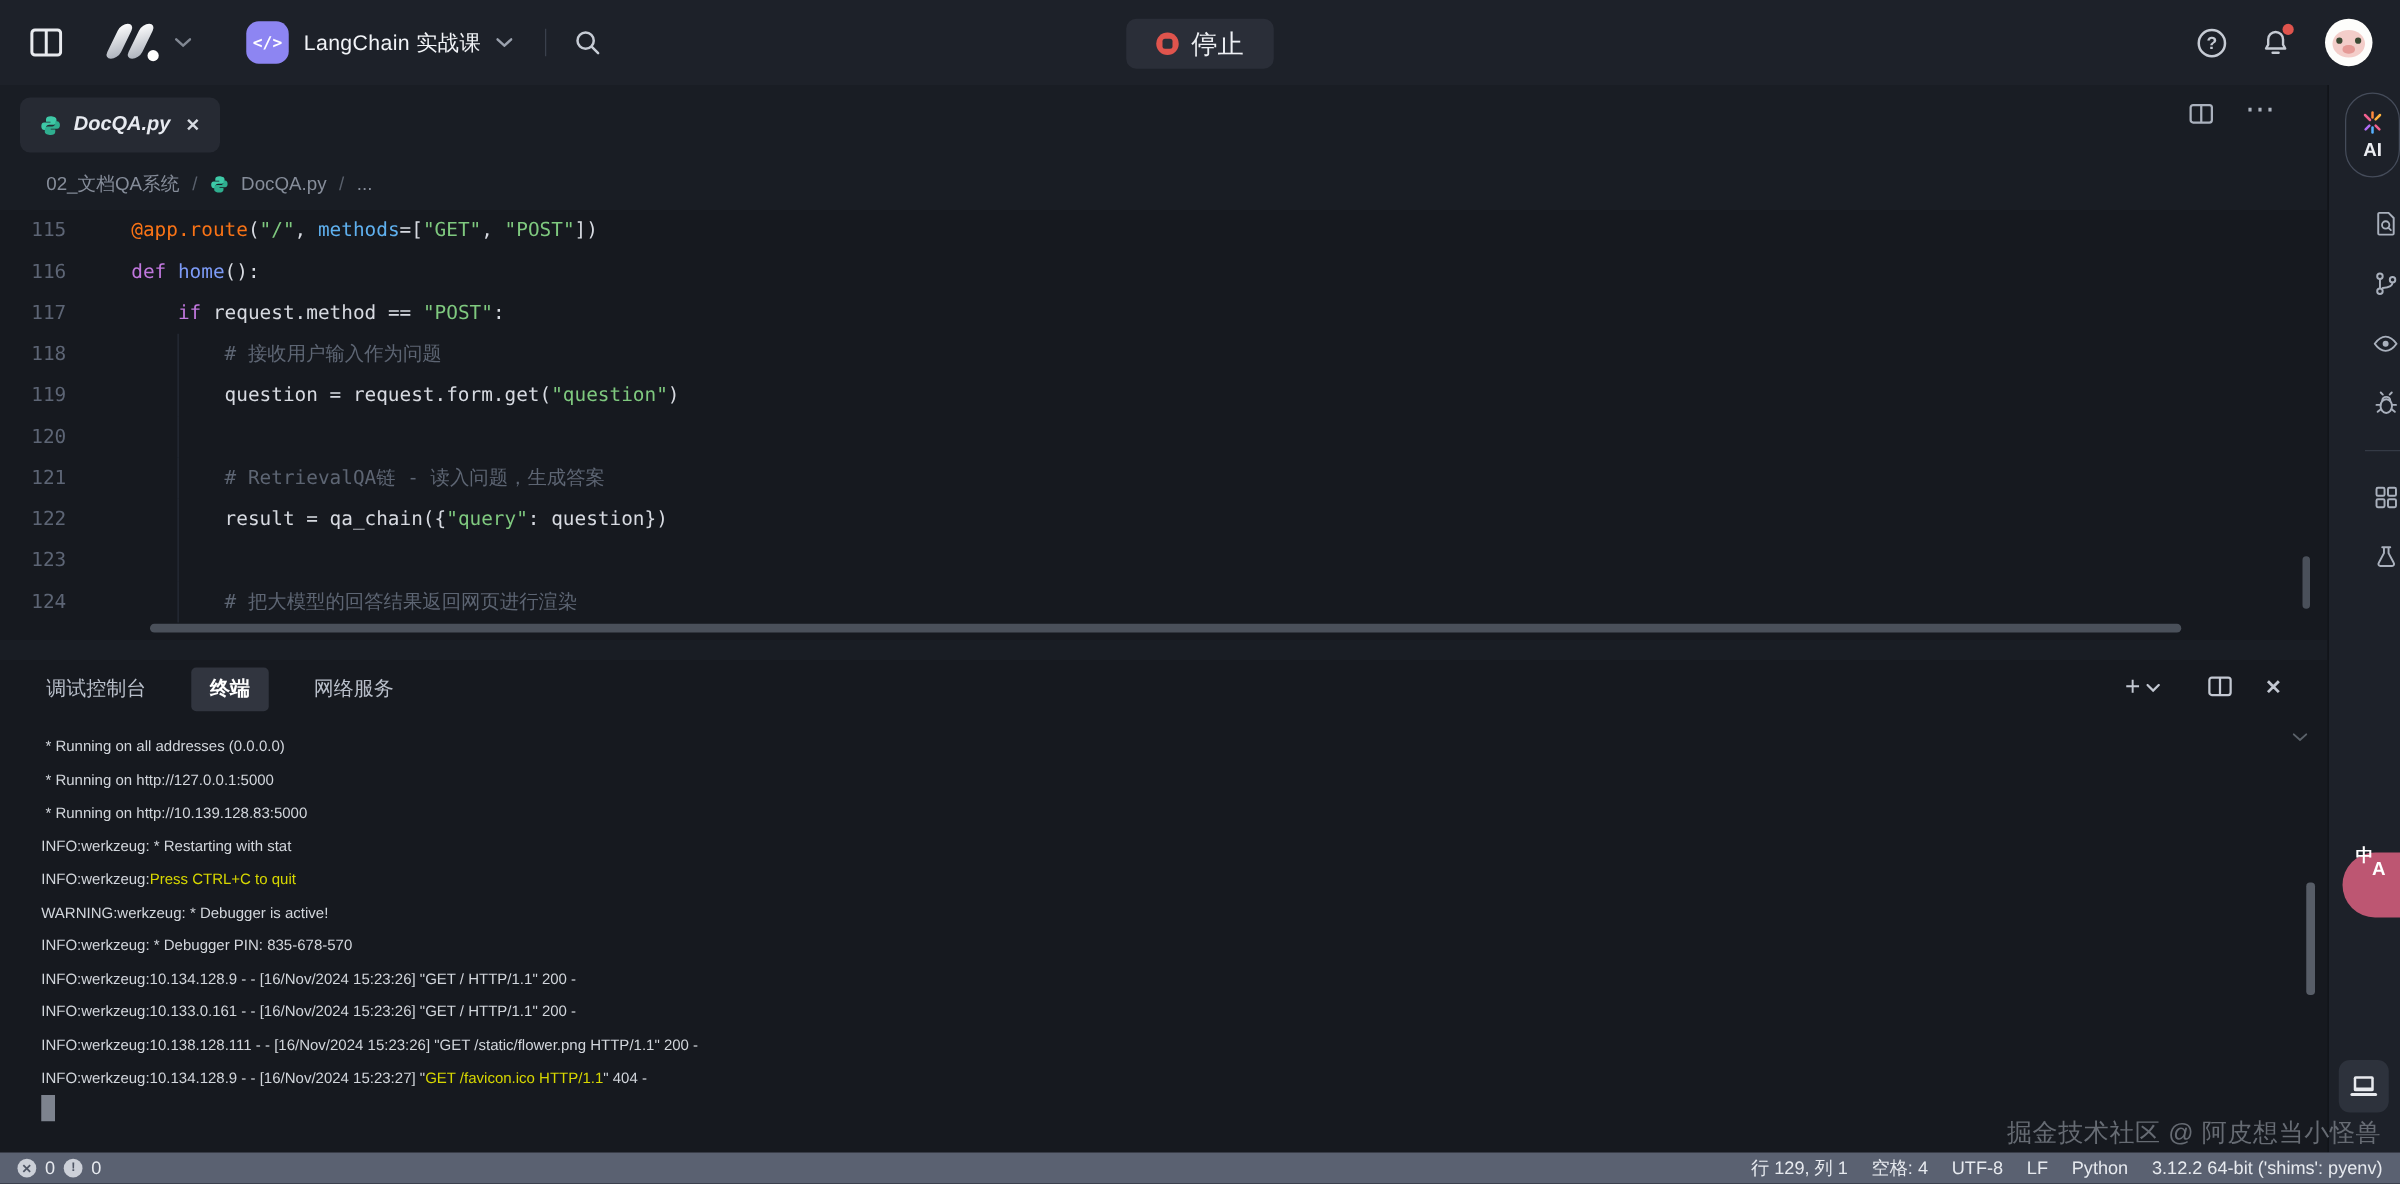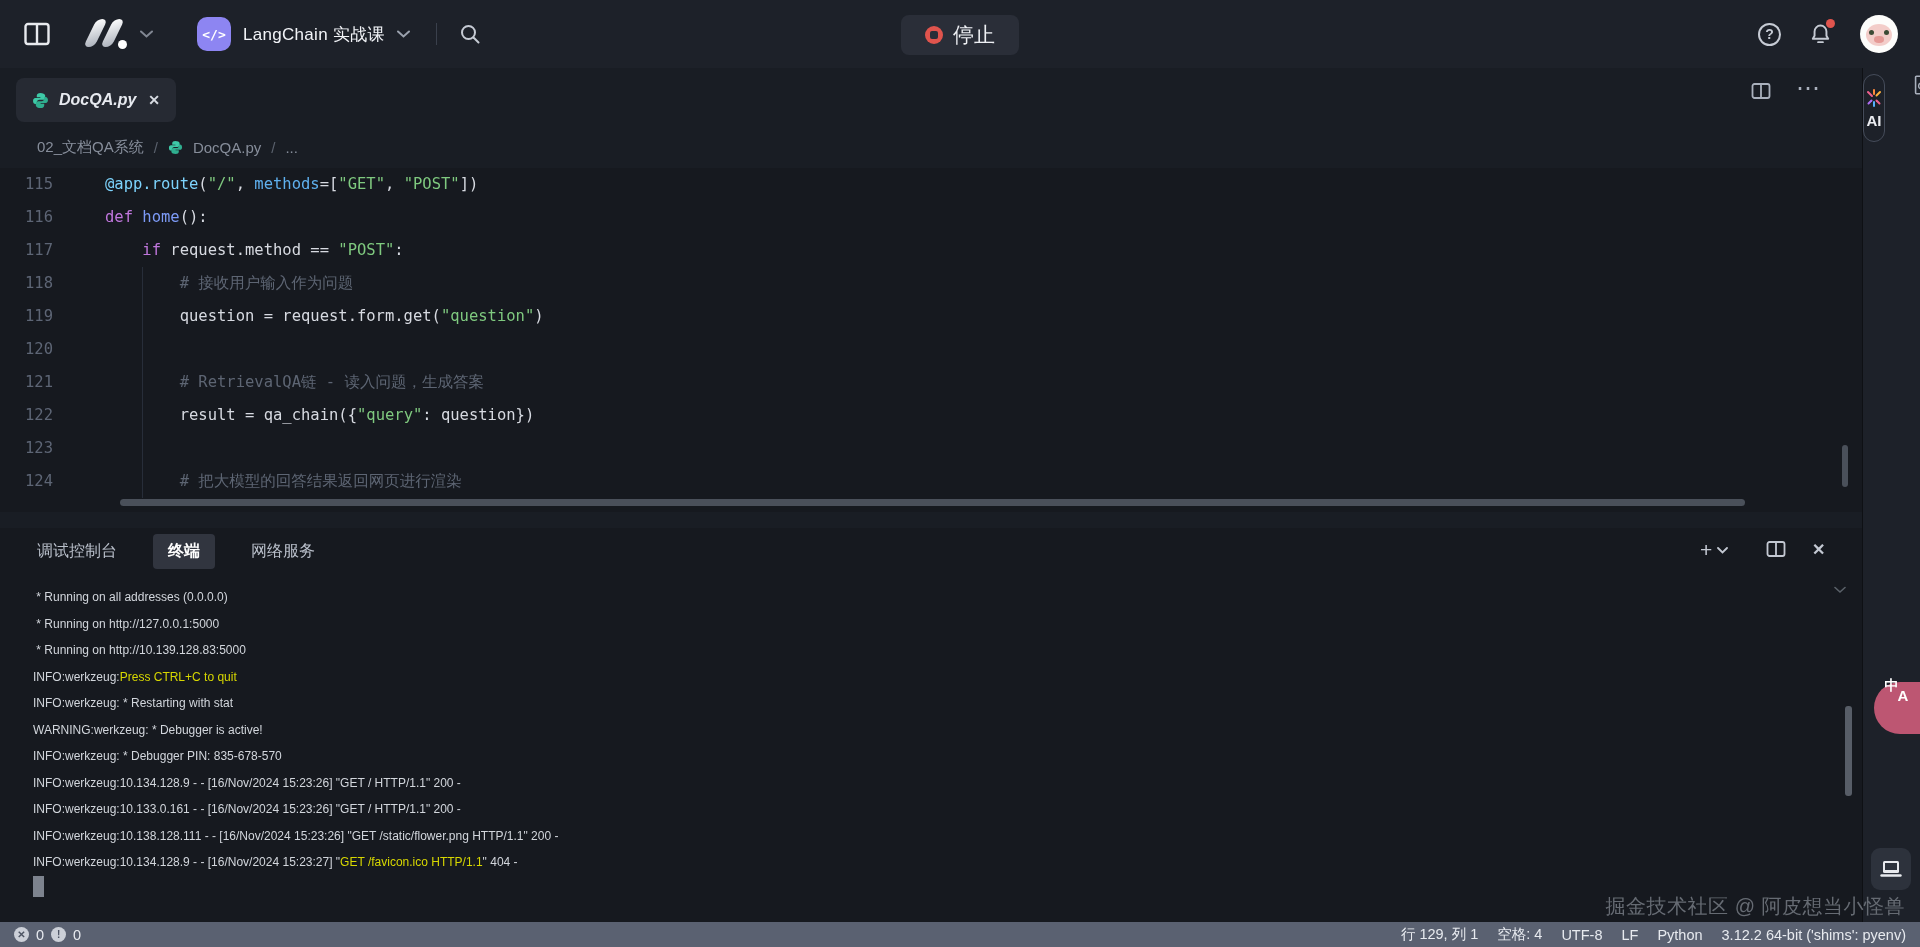--- a/index.html
+++ b/index.html
@@ -53,21 +53,21 @@
   .more-ic{font-size:24px;letter-spacing:1px;line-height:20px}
   .breadcrumb{height:42px;display:flex;align-items:center;gap:10px;padding-left:37px;
               font-size:15px;color:#868d9a}
   .breadcrumb .crumb{cursor:pointer}
   .bc-sep{color:#5a616d}
   .code-area{position:relative;height:344px;background:#16191f;overflow:hidden;cursor:text}
   .code-line{display:flex;height:33px;line-height:33px;font-family:"DejaVu Sans Mono",monospace;font-size:15.5px}
   .code-line .ln{width:92px;padding-right:14px;text-align:center;color:#5d6575;flex:none}
   .code-line .ct{flex:1;position:relative;padding-left:13px;white-space:pre;color:#d7dae1}
   .guide{position:absolute;left:50px;top:0;bottom:0;width:1px;background:#272d39}
-  .tk-decorator{color:#7dd3fc}
+  .tk-decorator{color:#f97316}
   .tk-kw{color:#c077dd}
   .tk-fn{color:#7d9bf7}
   .tk-str{color:#7fc97f}
   .tk-param{color:#5fb0ee}
   .tk-comment{color:#5d6573}
   .tk-plain{color:#d7dae1}
   .hscroll{position:absolute;left:120px;bottom:6px;width:1625px;height:7px;border-radius:4px;background:#4a505a;cursor:pointer}
   .vscroll-code{position:absolute;right:14px;top:277px;width:6px;height:42px;border-radius:3px;background:#4a505a;cursor:pointer}
 
   
@@ -94,21 +94,21 @@
   .statusbar{position:absolute;left:0;bottom:0;width:1920px;height:25px;background:#5a6171;z-index:7;
              display:flex;align-items:center;padding:0 14px;font-size:14.5px;color:#e7eaef}
   .sb-left{display:flex;align-items:center;gap:7px}
   .sb-ic{width:15px;height:15px;border-radius:50%;background:#ccd0d8;color:#4e5564;font-size:10px;
          font-weight:bold;display:flex;align-items:center;justify-content:center}
   .sb-right{margin-left:auto;display:flex;align-items:center;gap:19px}
   .sb-item{cursor:pointer;white-space:nowrap}
 
   
   .activitybar{position:absolute;right:0;top:68px;bottom:25px;width:58px;background:#1d2129;
-               border-left:1px solid #0e1014;display:flex;flex-direction:row;align-items:flex-start;
+               border-left:1px solid #0e1014;display:flex;flex-direction:column;align-items:flex-end;
                padding-top:6px;gap:26px}
   .ai-pill{width:44px;height:68px;border:1px solid #454c5a;border-radius:22px;display:flex;
            flex-direction:column;align-items:center;justify-content:center;gap:4px;cursor:pointer}
   .ai-lb{font-size:15px;font-weight:bold;color:#eceef2}
   .ab-ic{cursor:pointer}
   .ab-div{width:28px;height:1px;background:#343a45}
   .translate-badge{position:absolute;right:0;top:682px;width:46px;height:52px;background:#bd5672;
                    border-radius:26px 0 0 26px;z-index:6;color:#fff;cursor:pointer;
                    display:flex;justify-content:center}
   .tr-cn{font-size:14px;font-weight:bold;position:relative;top:-6px}
@@ -272,22 +272,22 @@
           <line x1="10" y1="2" x2="10" y2="16" stroke="#c3c8d2" stroke-width="1.8"></line>
         </svg>
       </span>
       <span class="ph-ic pclose" style="left:1812px">✕</span>
     </div>
 
     <div class="term" id="terminal">
         <div class="term-line"><span class="tm-p"> * Running on all addresses (0.0.0.0)</span></div>
         <div class="term-line"><span class="tm-p"> * Running on http://127.0.0.1:5000</span></div>
         <div class="term-line"><span class="tm-p"> * Running on http://10.139.128.83:5000</span></div>
+        <div class="term-line"><span class="tm-p">INFO:werkzeug: * Restarting with stat</span></div>
         <div class="term-line"><span class="tm-p">INFO:werkzeug:</span><span class="tm-y">Press CTRL+C to quit</span></div>
-        <div class="term-line"><span class="tm-p">INFO:werkzeug: * Restarting with stat</span></div>
         <div class="term-line"><span class="tm-p">WARNING:werkzeug: * Debugger is active!</span></div>
         <div class="term-line"><span class="tm-p">INFO:werkzeug: * Debugger PIN: 835-678-570</span></div>
         <div class="term-line"><span class="tm-p">INFO:werkzeug:10.134.128.9 - - [16/Nov/2024 15:23:26] "GET / HTTP/1.1" 200 -</span></div>
         <div class="term-line"><span class="tm-p">INFO:werkzeug:10.133.0.161 - - [16/Nov/2024 15:23:26] "GET / HTTP/1.1" 200 -</span></div>
         <div class="term-line"><span class="tm-p">INFO:werkzeug:10.138.128.111 - - [16/Nov/2024 15:23:26] "GET /static/flower.png HTTP/1.1" 200 -</span></div>
         <div class="term-line"><span class="tm-p">INFO:werkzeug:10.134.128.9 - - [16/Nov/2024 15:23:27] "</span><span class="tm-y">GET /favicon.ico HTTP/1.1</span><span class="tm-p">" 404 -</span></div>
         <div class="term-line"><span class="cursor"></span></div>
       </div>
     <svg class="term-chev" width="12" height="8" viewBox="0 0 12 8">
       <polyline points="1,1.5 6,6 11,1.5" fill="none" stroke="#5a6169" stroke-width="1.6" stroke-linecap="round"></polyline>

